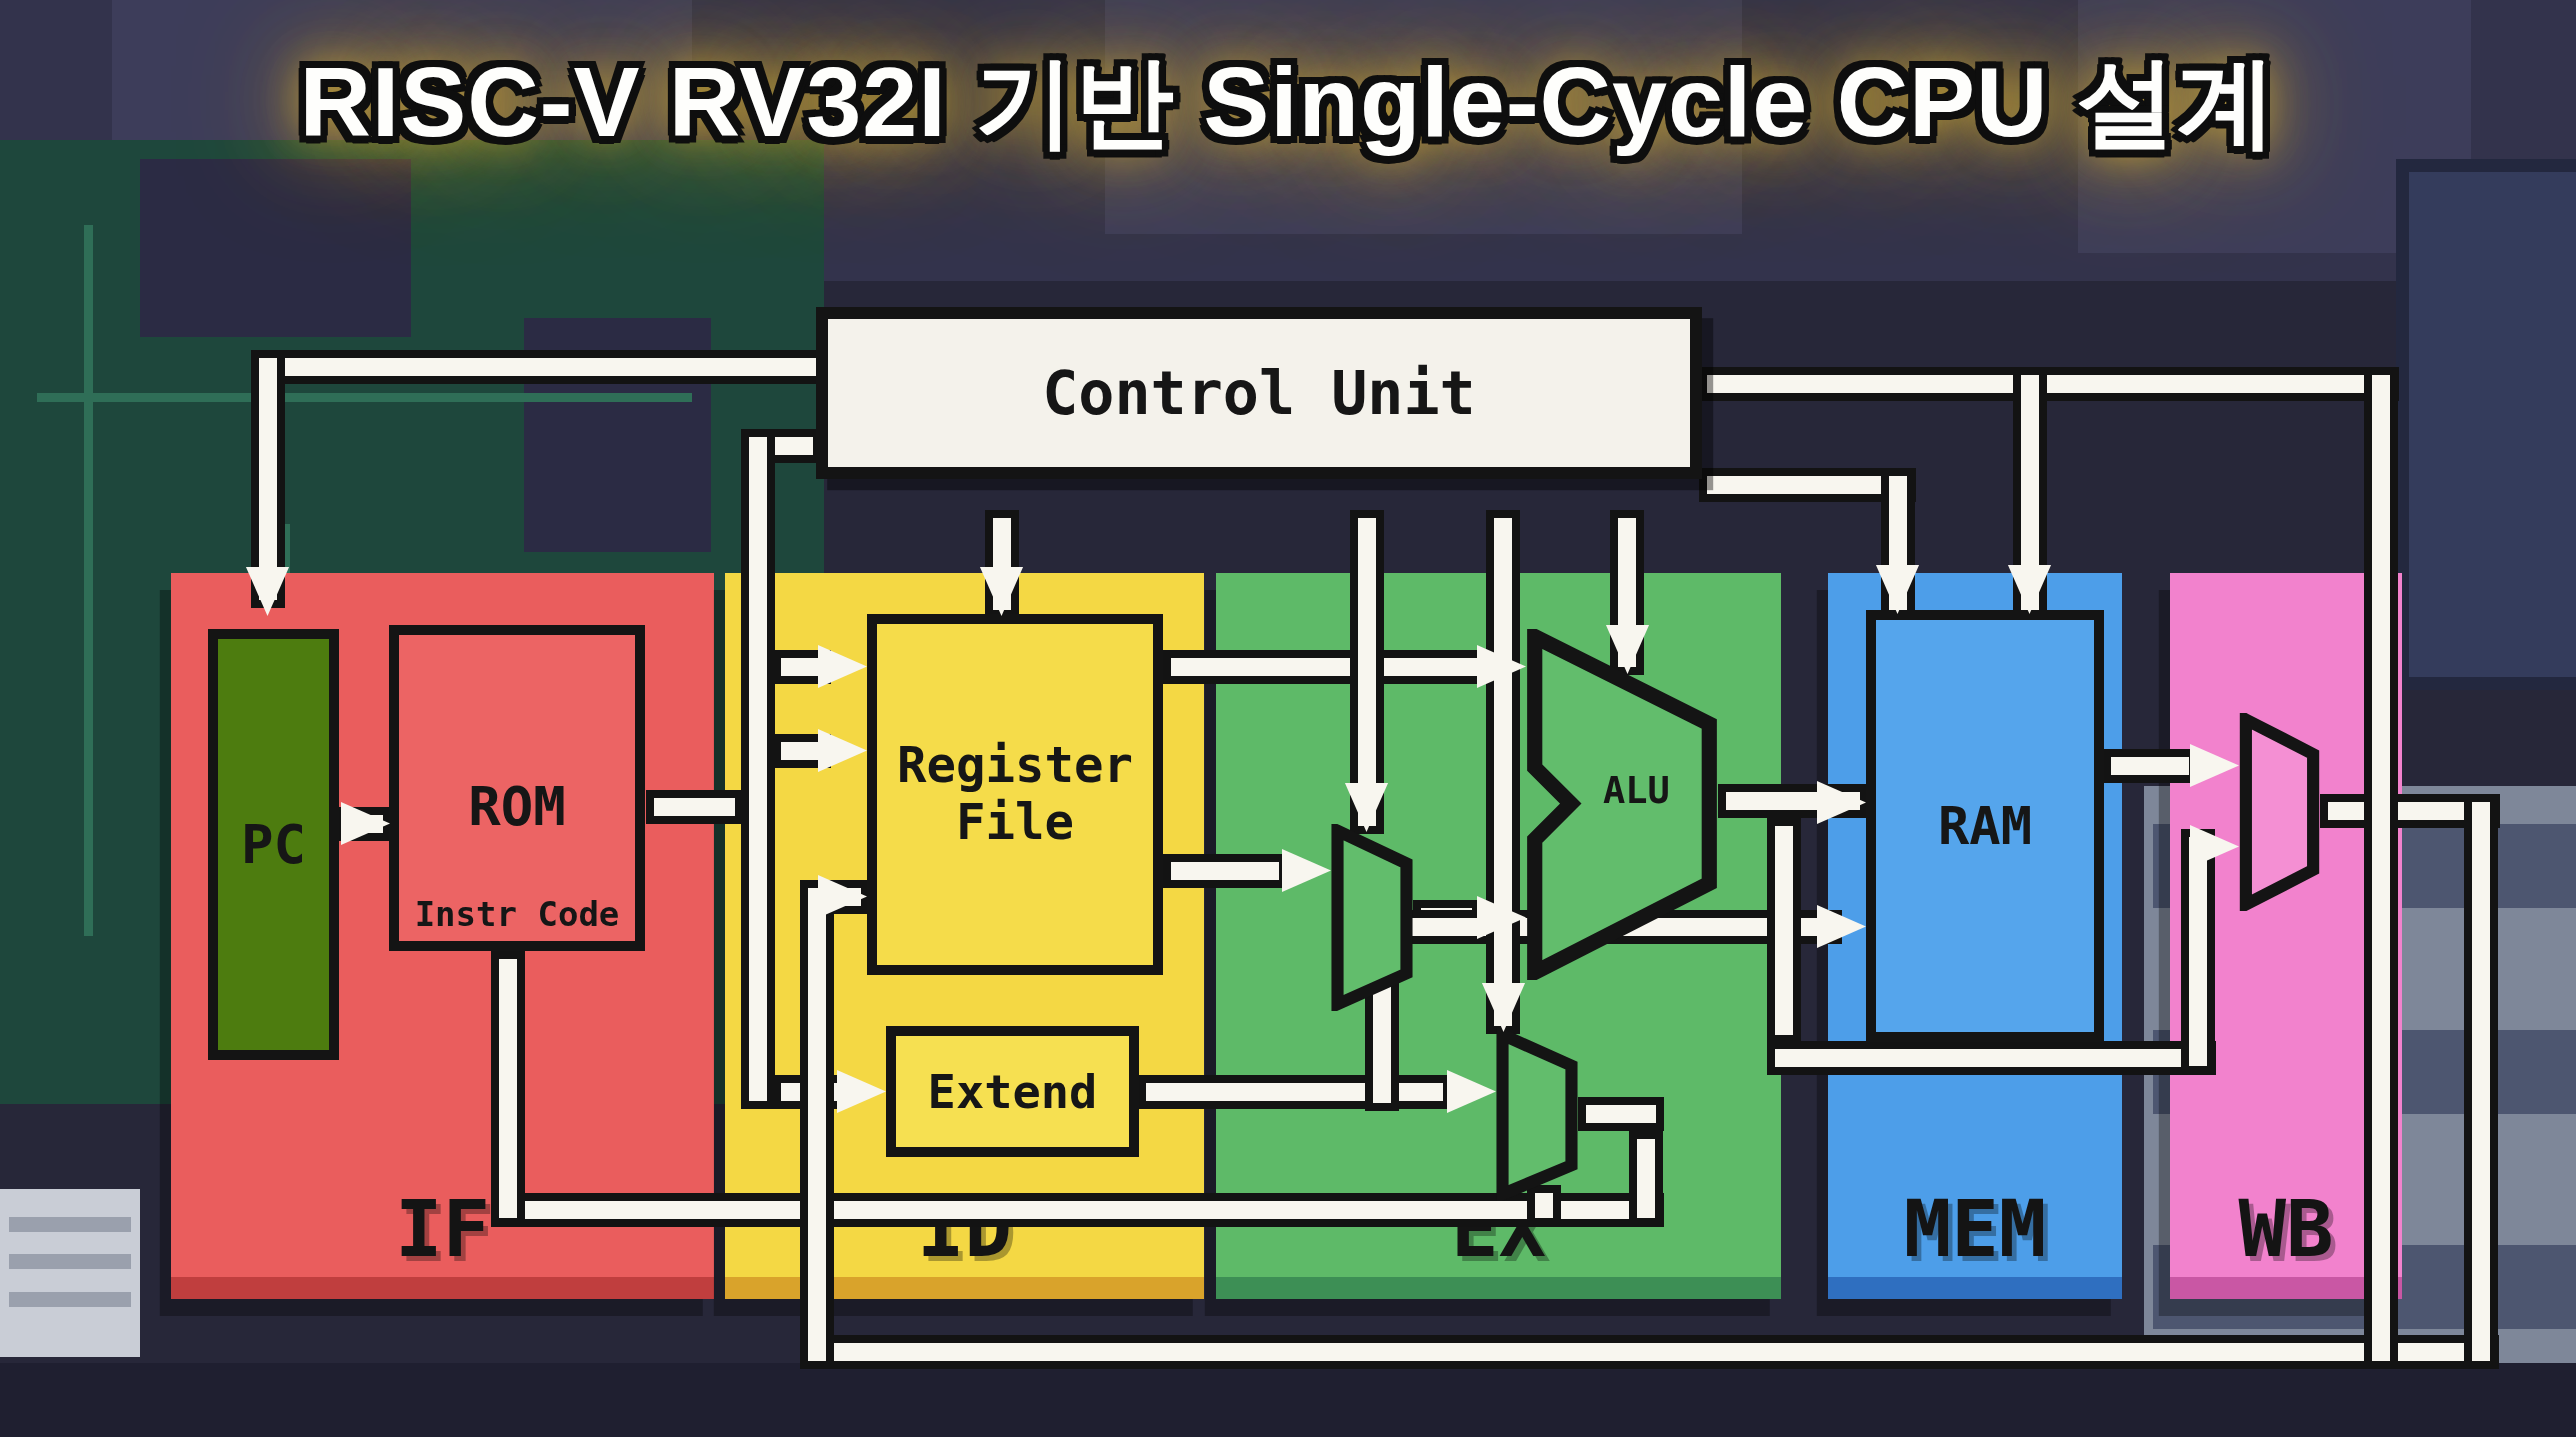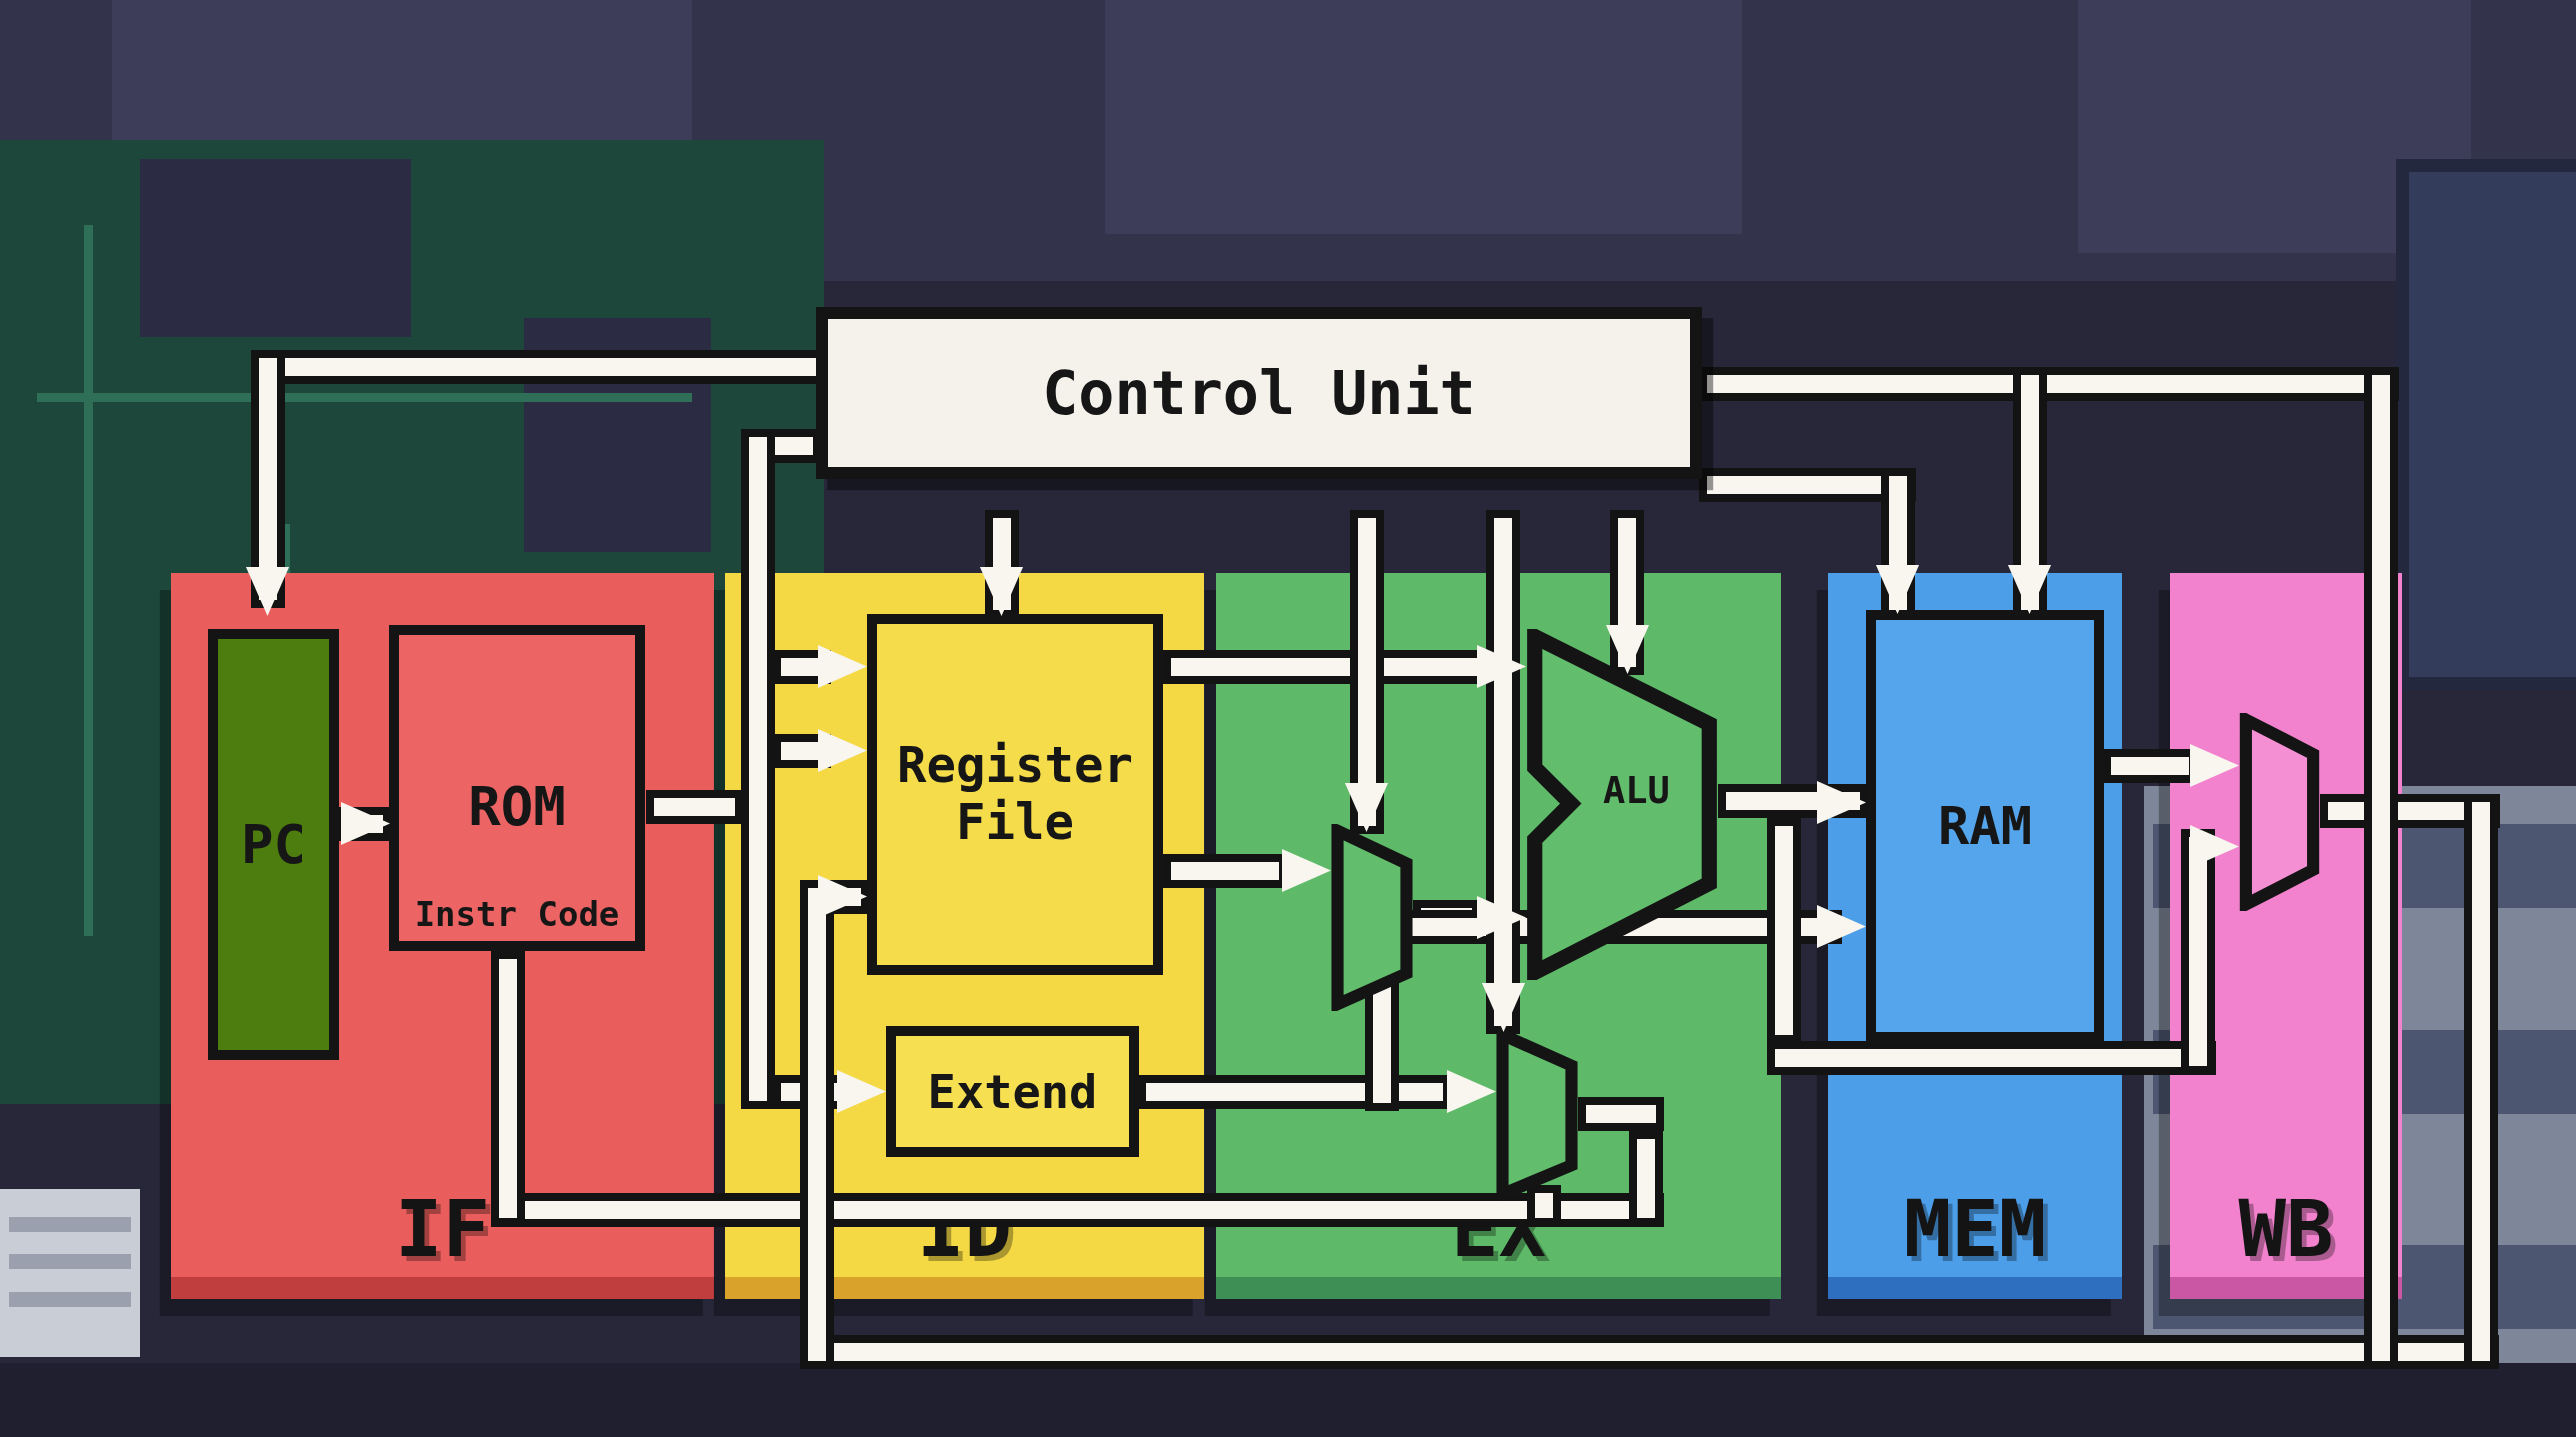--- a/index.html
+++ b/index.html
@@ -81,20 +81,21 @@
   <div class="bgprop led-g" style="left:2181px;top:847px;width:26px;height:26px;"></div>
   <div class="bgprop led-g" style="left:2237px;top:847px;width:26px;height:26px;"></div>
   <div class="bgprop led-g" style="left:2471px;top:847px;width:26px;height:26px;"></div>
   <div class="bgprop led-y" style="left:2265px;top:1058px;width:26px;height:26px;"></div>
   <div class="bgprop desk" style="left:0;top:1363px;width:2576px;height:75px;"></div>
   <div class="bgprop keyboard" style="left:0;top:1189px;width:140px;height:168px;"></div>
   <div class="bgprop keyrow" style="left:9.4px;top:1217px;width:122px;height:15px;"></div>
   <div class="bgprop keyrow" style="left:9.4px;top:1254px;width:122px;height:15px;"></div>
   <div class="bgprop keyrow" style="left:9.4px;top:1292px;width:122px;height:15px;"></div>
 
+  <div class="title">RISC-V RV32I 기반 Single-Cycle CPU 설계</div>
 
   <div class="panel" style="left:171px;width:543px;background:#ea5d5d;">
     <div class="edge" style="background:#c03e3e;"></div>
     <div class="stage-label">IF</div>
   </div>
   <div class="panel" style="left:725px;width:479px;background:#f4d844;">
     <div class="edge" style="background:#d9a32b;"></div>
     <div class="stage-label">ID</div>
   </div>
   <div class="panel" style="left:1216px;width:565px;background:#5eba68;">

